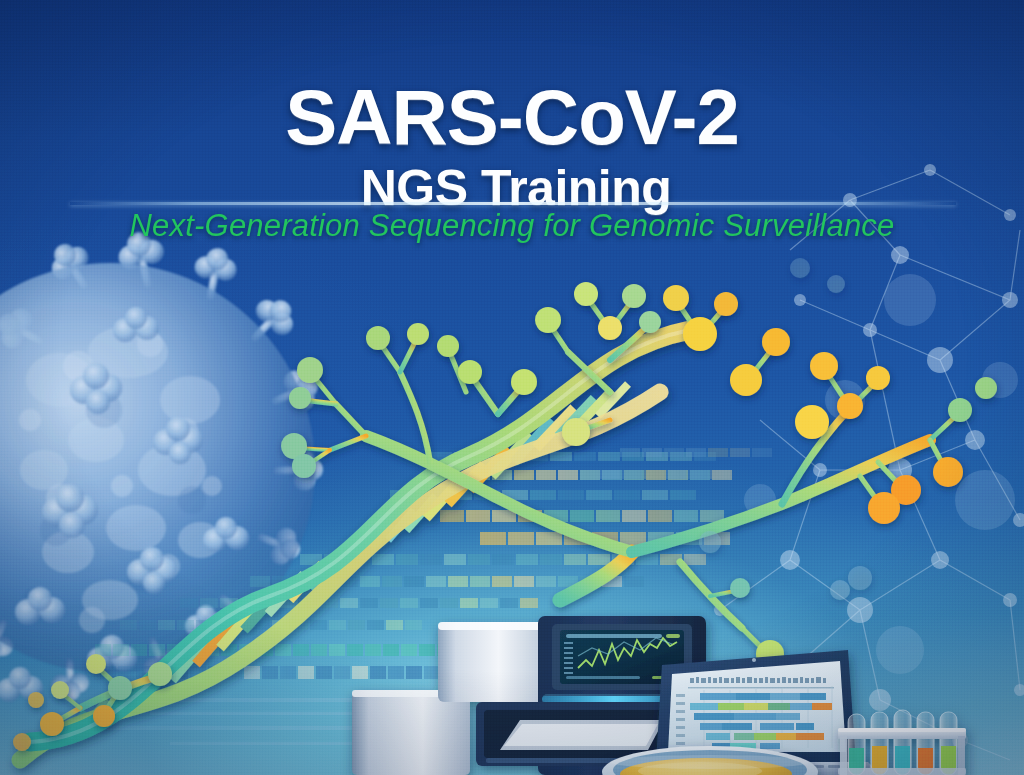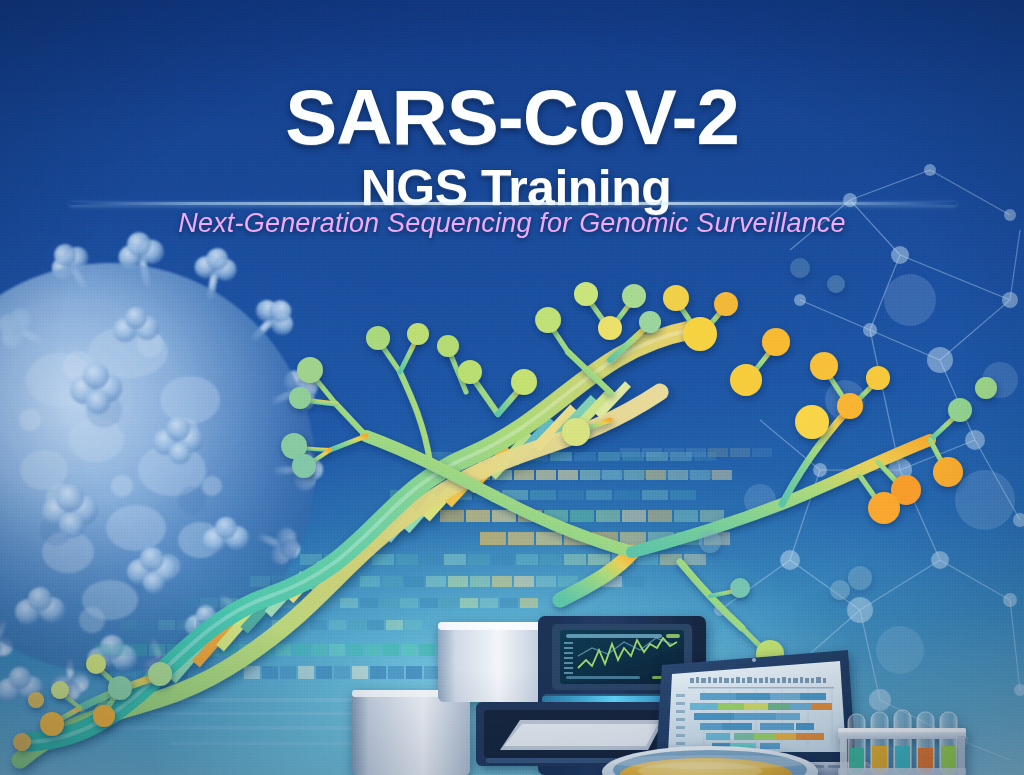--- a/index.html
+++ b/index.html
@@ -47,21 +47,21 @@
     padding-left:8px;
   }
   .divider{
     position:absolute;left:70px;top:202px;width:886px;height:3px;
     background:linear-gradient(90deg,rgba(170,215,245,0) 0%,rgba(190,228,250,.55) 14%,rgba(235,248,255,.92) 50%,rgba(190,228,250,.55) 86%,rgba(170,215,245,0) 100%);
     box-shadow:0 1px 4px rgba(190,230,255,.38);
     z-index:40;
   }
   .tagline{
     position:absolute;left:0;top:208px;width:100%;text-align:center;z-index:40;
-    font-size:27px;font-style:italic;color:#f0abfc;letter-spacing:.2px;
+    font-size:31px;font-style:italic;color:#22c55e;letter-spacing:.2px;
     text-shadow:0 2px 5px rgba(6,30,66,.72);
   }
 </style>
 </head>
 <body>
 
 <div id="poster">
 
   <div class="bg-base"></div>
 

